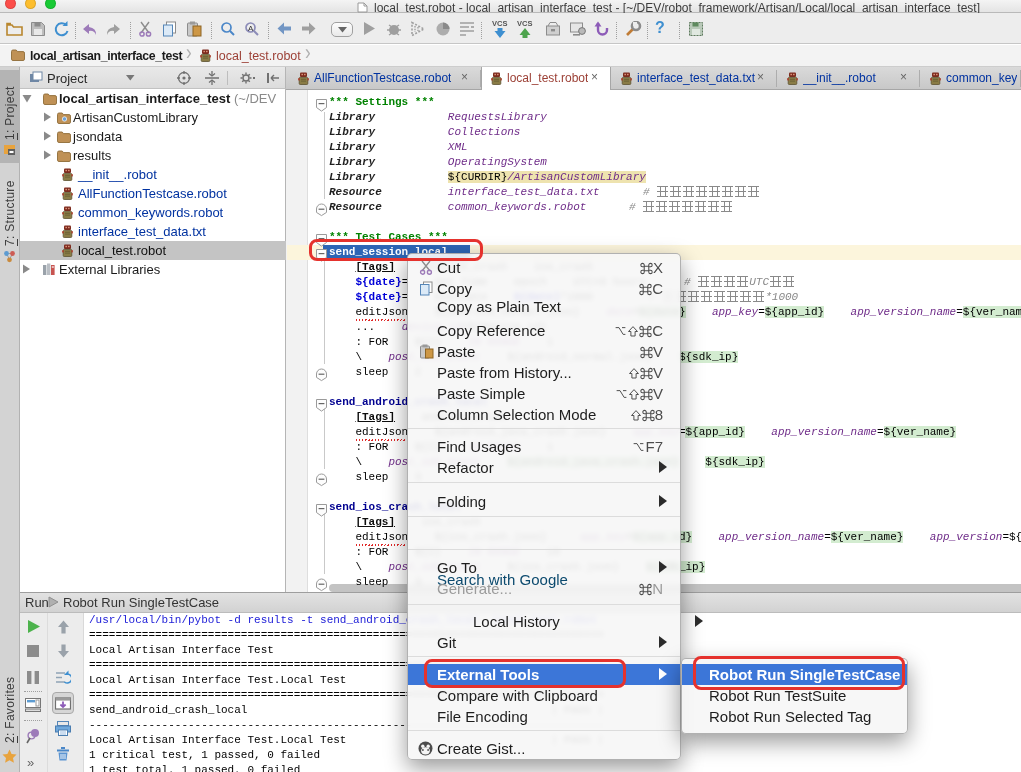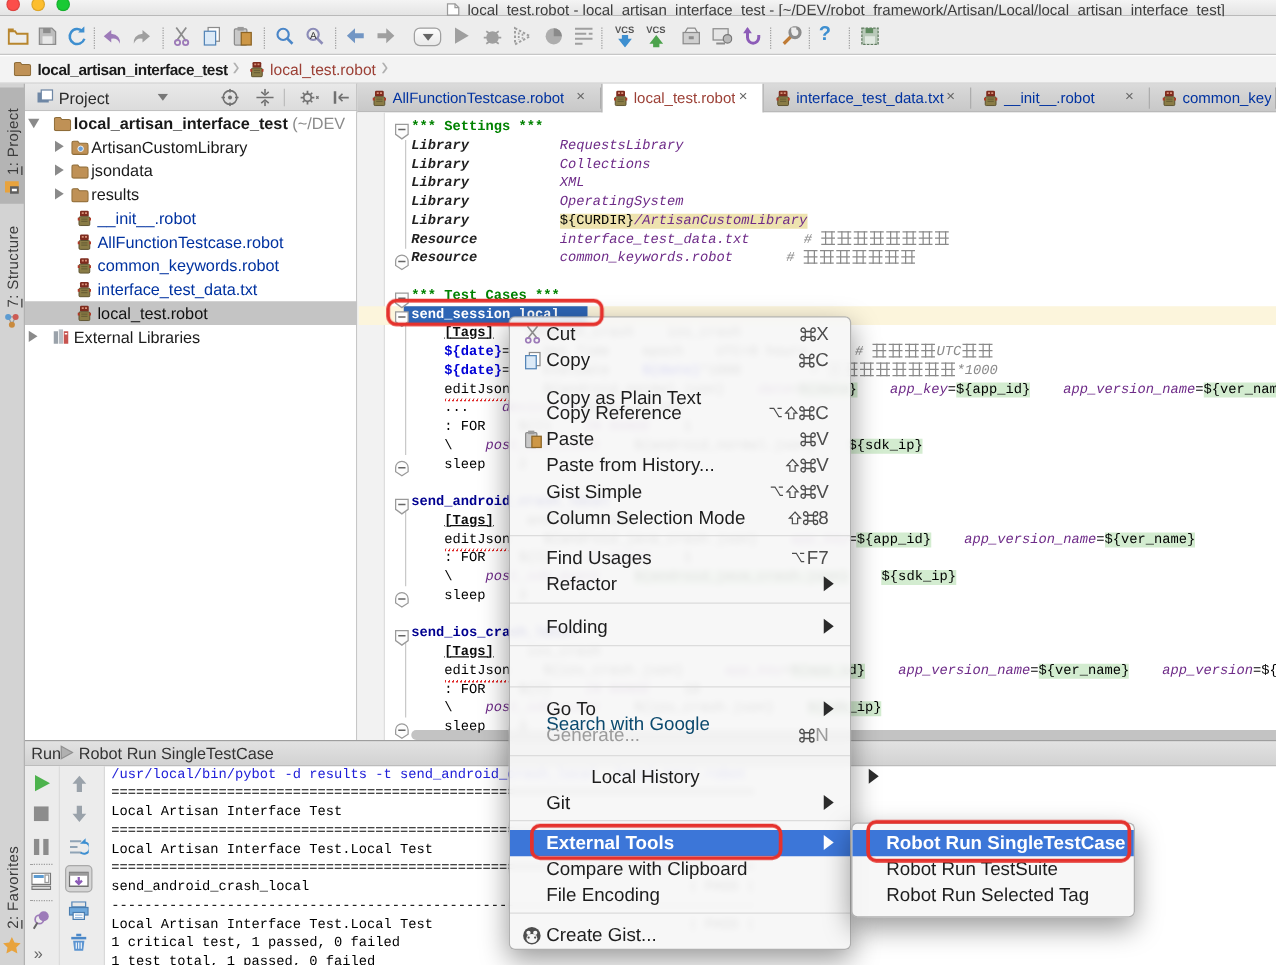--- a/index.html
+++ b/index.html
@@ -547,21 +547,21 @@
     <div class="mi" style="top:23.5px;color:#1d1d1d;">
       <svg class="a" style="left:11px;top:3px" width="15" height="15" viewBox="0 0 15 15">
         <rect x="4.5" y="1" width="8.5" height="10.5" fill="#fff" stroke="#8c8c8c"></rect>
         <rect x="1.5" y="3.5" width="8.5" height="10.5" fill="#dceaf7" stroke="#5586b8"></rect>
       </svg>
       <span class="lab">Copy</span>
       <span class="sc" style=""><svg width="13" height="13" viewBox="0 0 16 16" style="vertical-align:-2px">
           <path d="M5.2 5.2 h5.6 v5.6 h-5.6 z M5.2 5.2 v-1.4 a2.1 2.1 0 1 0-2.1 2.1 h1.4 M10.8 5.2 v-1.4 a2.1 2.1 0 1 1 2.1 2.1 h-1.4 M5.2 10.8 v1.4 a2.1 2.1 0 1 1-2.1-2.1 h1.4 M10.8 10.8 v1.4 a2.1 2.1 0 1 0 2.1-2.1 h-1.4" fill="none" stroke="#4c4c4c" stroke-width="1.3"></path>
         </svg>C</span>
     </div>
-    <div class="mi" style="top:54px;color:#1d1d1d;">
+    <div class="mi" style="top:42px;color:#1d1d1d;">
       <span class="lab">Copy as Plain Text</span>
     </div>
     <div class="mi" style="top:65.5px;color:#1d1d1d;">
       <span class="lab">Copy Reference</span>
       <span class="sc" style=""><svg width="13" height="12" viewBox="0 0 16 16" style="vertical-align:-1px">
           <path d="M1.5 3.5 h4.5 l5.5 9 h3 M10 3.5 h4.5" fill="none" stroke="#4c4c4c" stroke-width="1.3"></path>
         </svg><svg width="12" height="13" viewBox="0 0 16 16" style="vertical-align:-2px">
           <path d="M8 1.5 L14 8 H10.8 V14 H5.2 V8 H2 z" fill="none" stroke="#4c4c4c" stroke-width="1.3"></path>
         </svg><svg width="13" height="13" viewBox="0 0 16 16" style="vertical-align:-2px">
           <path d="M5.2 5.2 h5.6 v5.6 h-5.6 z M5.2 5.2 v-1.4 a2.1 2.1 0 1 0-2.1 2.1 h1.4 M10.8 5.2 v-1.4 a2.1 2.1 0 1 1 2.1 2.1 h-1.4 M5.2 10.8 v1.4 a2.1 2.1 0 1 1-2.1-2.1 h1.4 M10.8 10.8 v1.4 a2.1 2.1 0 1 0 2.1-2.1 h-1.4" fill="none" stroke="#4c4c4c" stroke-width="1.3"></path>
@@ -580,21 +580,21 @@
     </div>
     <div class="mi" style="top:107.5px;color:#1d1d1d;text-align:right;">
       <span class="lab">Paste from History...</span>
       <span class="sc" style=""><svg width="12" height="13" viewBox="0 0 16 16" style="vertical-align:-2px">
           <path d="M8 1.5 L14 8 H10.8 V14 H5.2 V8 H2 z" fill="none" stroke="#4c4c4c" stroke-width="1.3"></path>
         </svg><svg width="13" height="13" viewBox="0 0 16 16" style="vertical-align:-2px">
           <path d="M5.2 5.2 h5.6 v5.6 h-5.6 z M5.2 5.2 v-1.4 a2.1 2.1 0 1 0-2.1 2.1 h1.4 M10.8 5.2 v-1.4 a2.1 2.1 0 1 1 2.1 2.1 h-1.4 M5.2 10.8 v1.4 a2.1 2.1 0 1 1-2.1-2.1 h1.4 M10.8 10.8 v1.4 a2.1 2.1 0 1 0 2.1-2.1 h-1.4" fill="none" stroke="#4c4c4c" stroke-width="1.3"></path>
         </svg>V</span>
     </div>
     <div class="mi" style="top:128.5px;color:#1d1d1d;">
-      <span class="lab">Gist Simple</span>
+      <span class="lab">Paste Simple</span>
       <span class="sc" style=""><svg width="13" height="12" viewBox="0 0 16 16" style="vertical-align:-1px">
           <path d="M1.5 3.5 h4.5 l5.5 9 h3 M10 3.5 h4.5" fill="none" stroke="#4c4c4c" stroke-width="1.3"></path>
         </svg><svg width="12" height="13" viewBox="0 0 16 16" style="vertical-align:-2px">
           <path d="M8 1.5 L14 8 H10.8 V14 H5.2 V8 H2 z" fill="none" stroke="#4c4c4c" stroke-width="1.3"></path>
         </svg><svg width="13" height="13" viewBox="0 0 16 16" style="vertical-align:-2px">
           <path d="M5.2 5.2 h5.6 v5.6 h-5.6 z M5.2 5.2 v-1.4 a2.1 2.1 0 1 0-2.1 2.1 h1.4 M10.8 5.2 v-1.4 a2.1 2.1 0 1 1 2.1 2.1 h-1.4 M5.2 10.8 v1.4 a2.1 2.1 0 1 1-2.1-2.1 h1.4 M10.8 10.8 v1.4 a2.1 2.1 0 1 0 2.1-2.1 h-1.4" fill="none" stroke="#4c4c4c" stroke-width="1.3"></path>
         </svg>V</span>
     </div>
     <div class="mi" style="top:149.5px;color:#1d1d1d;">
       <span class="lab">Column Selection Mode</span>

